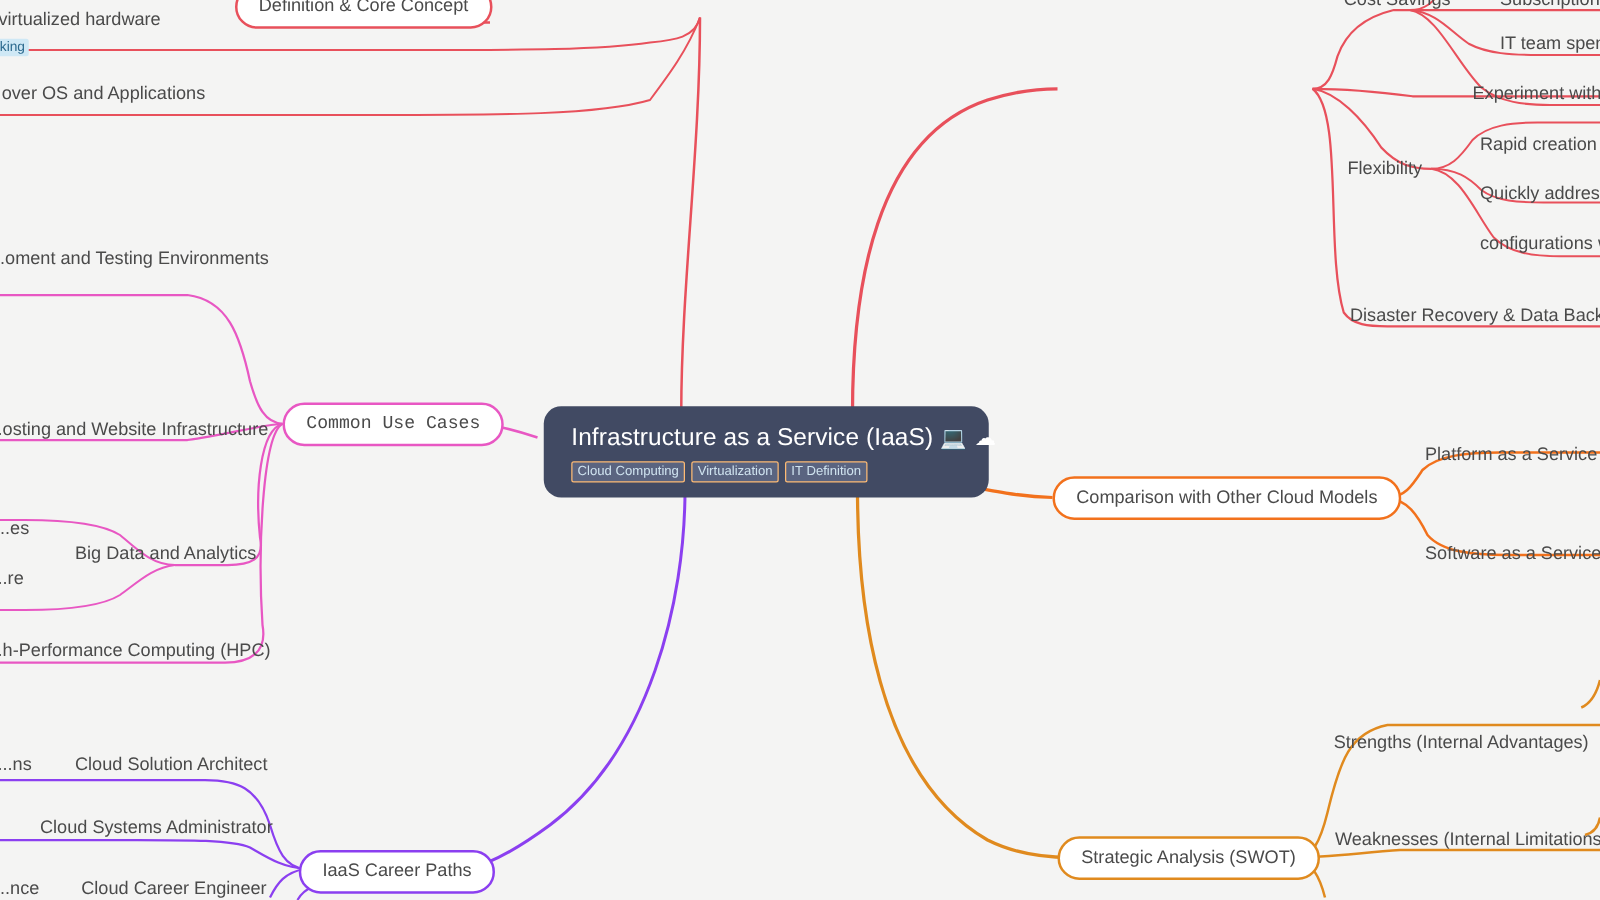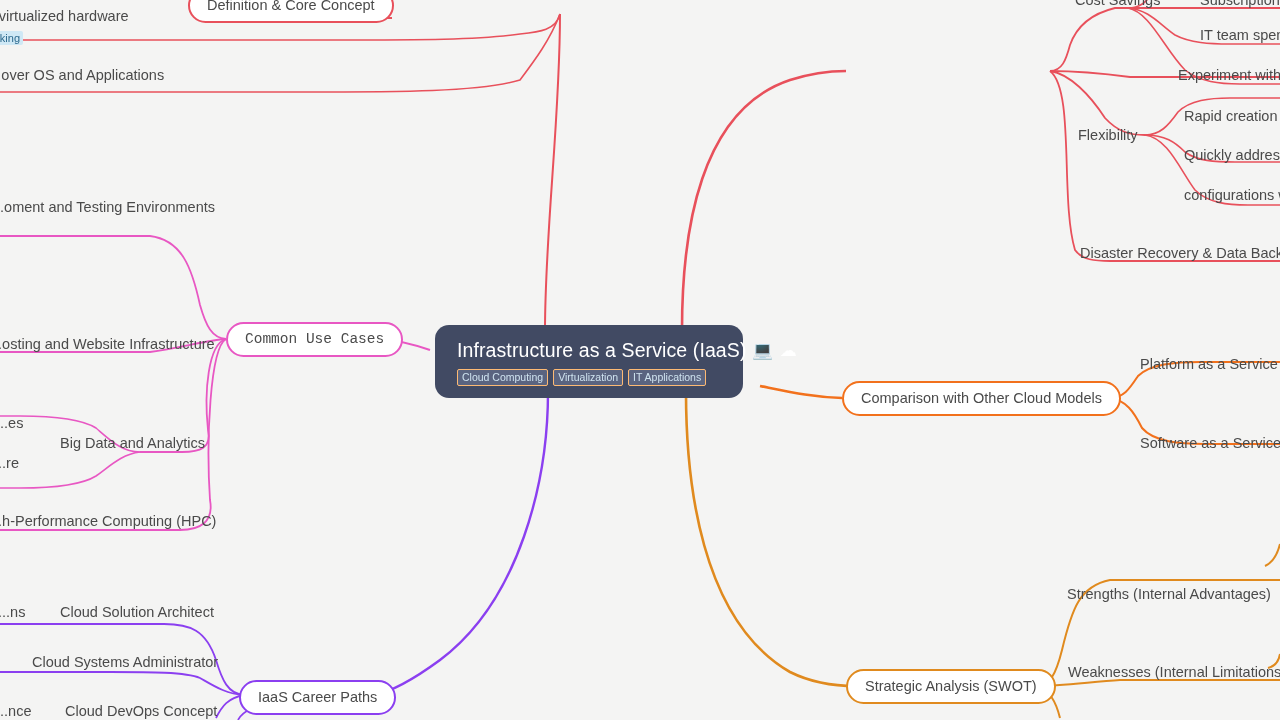--- a/index.html
+++ b/index.html
@@ -17,21 +17,21 @@
   svg.links {
     position: absolute; left: 0; top: 0;
     width: 1280px; height: 720px;
     pointer-events: none;
   }
 
   
   .central {
     position: absolute;
     left: 435px; top: 325px;
-    width: 308px;
+    width: 356px;
     box-sizing: border-box;
     background: #414A63;
     border-radius: 14px;
     padding: 14px 18px 12px 22px;
     color: #ffffff;
     z-index: 20;
   }
   .central-title {
     font-size: 19.5px;
     font-weight: 400;
@@ -152,21 +152,21 @@
 
   <div class="central">
     <div class="central-title">
       <span>Infrastructure as a Service (IaaS)</span>
       <span class="central-emoji">💻</span>
       <span class="central-emoji">☁</span>
     </div>
     <div class="central-tags">
       <span>Cloud Computing</span>
       <span>Virtualization</span>
-      <span>IT Applications</span>
+      <span>IT Definition</span>
     </div>
   </div>
 
   <div class="pill red" style="left:188px; top:-12px;">
     <span>Definition &amp; Core Concept</span>
   </div>
   <div class="leaf" style="left:-56px; top:8px;">
     <span>...ess to virtualized hardware</span>
   </div>
   <div class="leaf" style="left:-16px; top:29px;">
@@ -256,19 +256,19 @@
   <div class="leaf" style="left:60px; top:604px;">
     <span>Cloud Solution Architect</span>
   </div>
   <div class="leaf" style="left:-2px; top:604px;">
     <span>...ns</span>
   </div>
   <div class="leaf" style="left:32px; top:654px;">
     <span>Cloud Systems Administrator</span>
   </div>
   <div class="leaf" style="left:65px; top:703px;">
-    <span>Cloud DevOps Concept</span>
+    <span>Cloud Career Engineer</span>
   </div>
   <div class="leaf" style="left:-4px; top:703px;">
     <span>...nce</span>
   </div>
 
 </div>
 
 </body></html>

